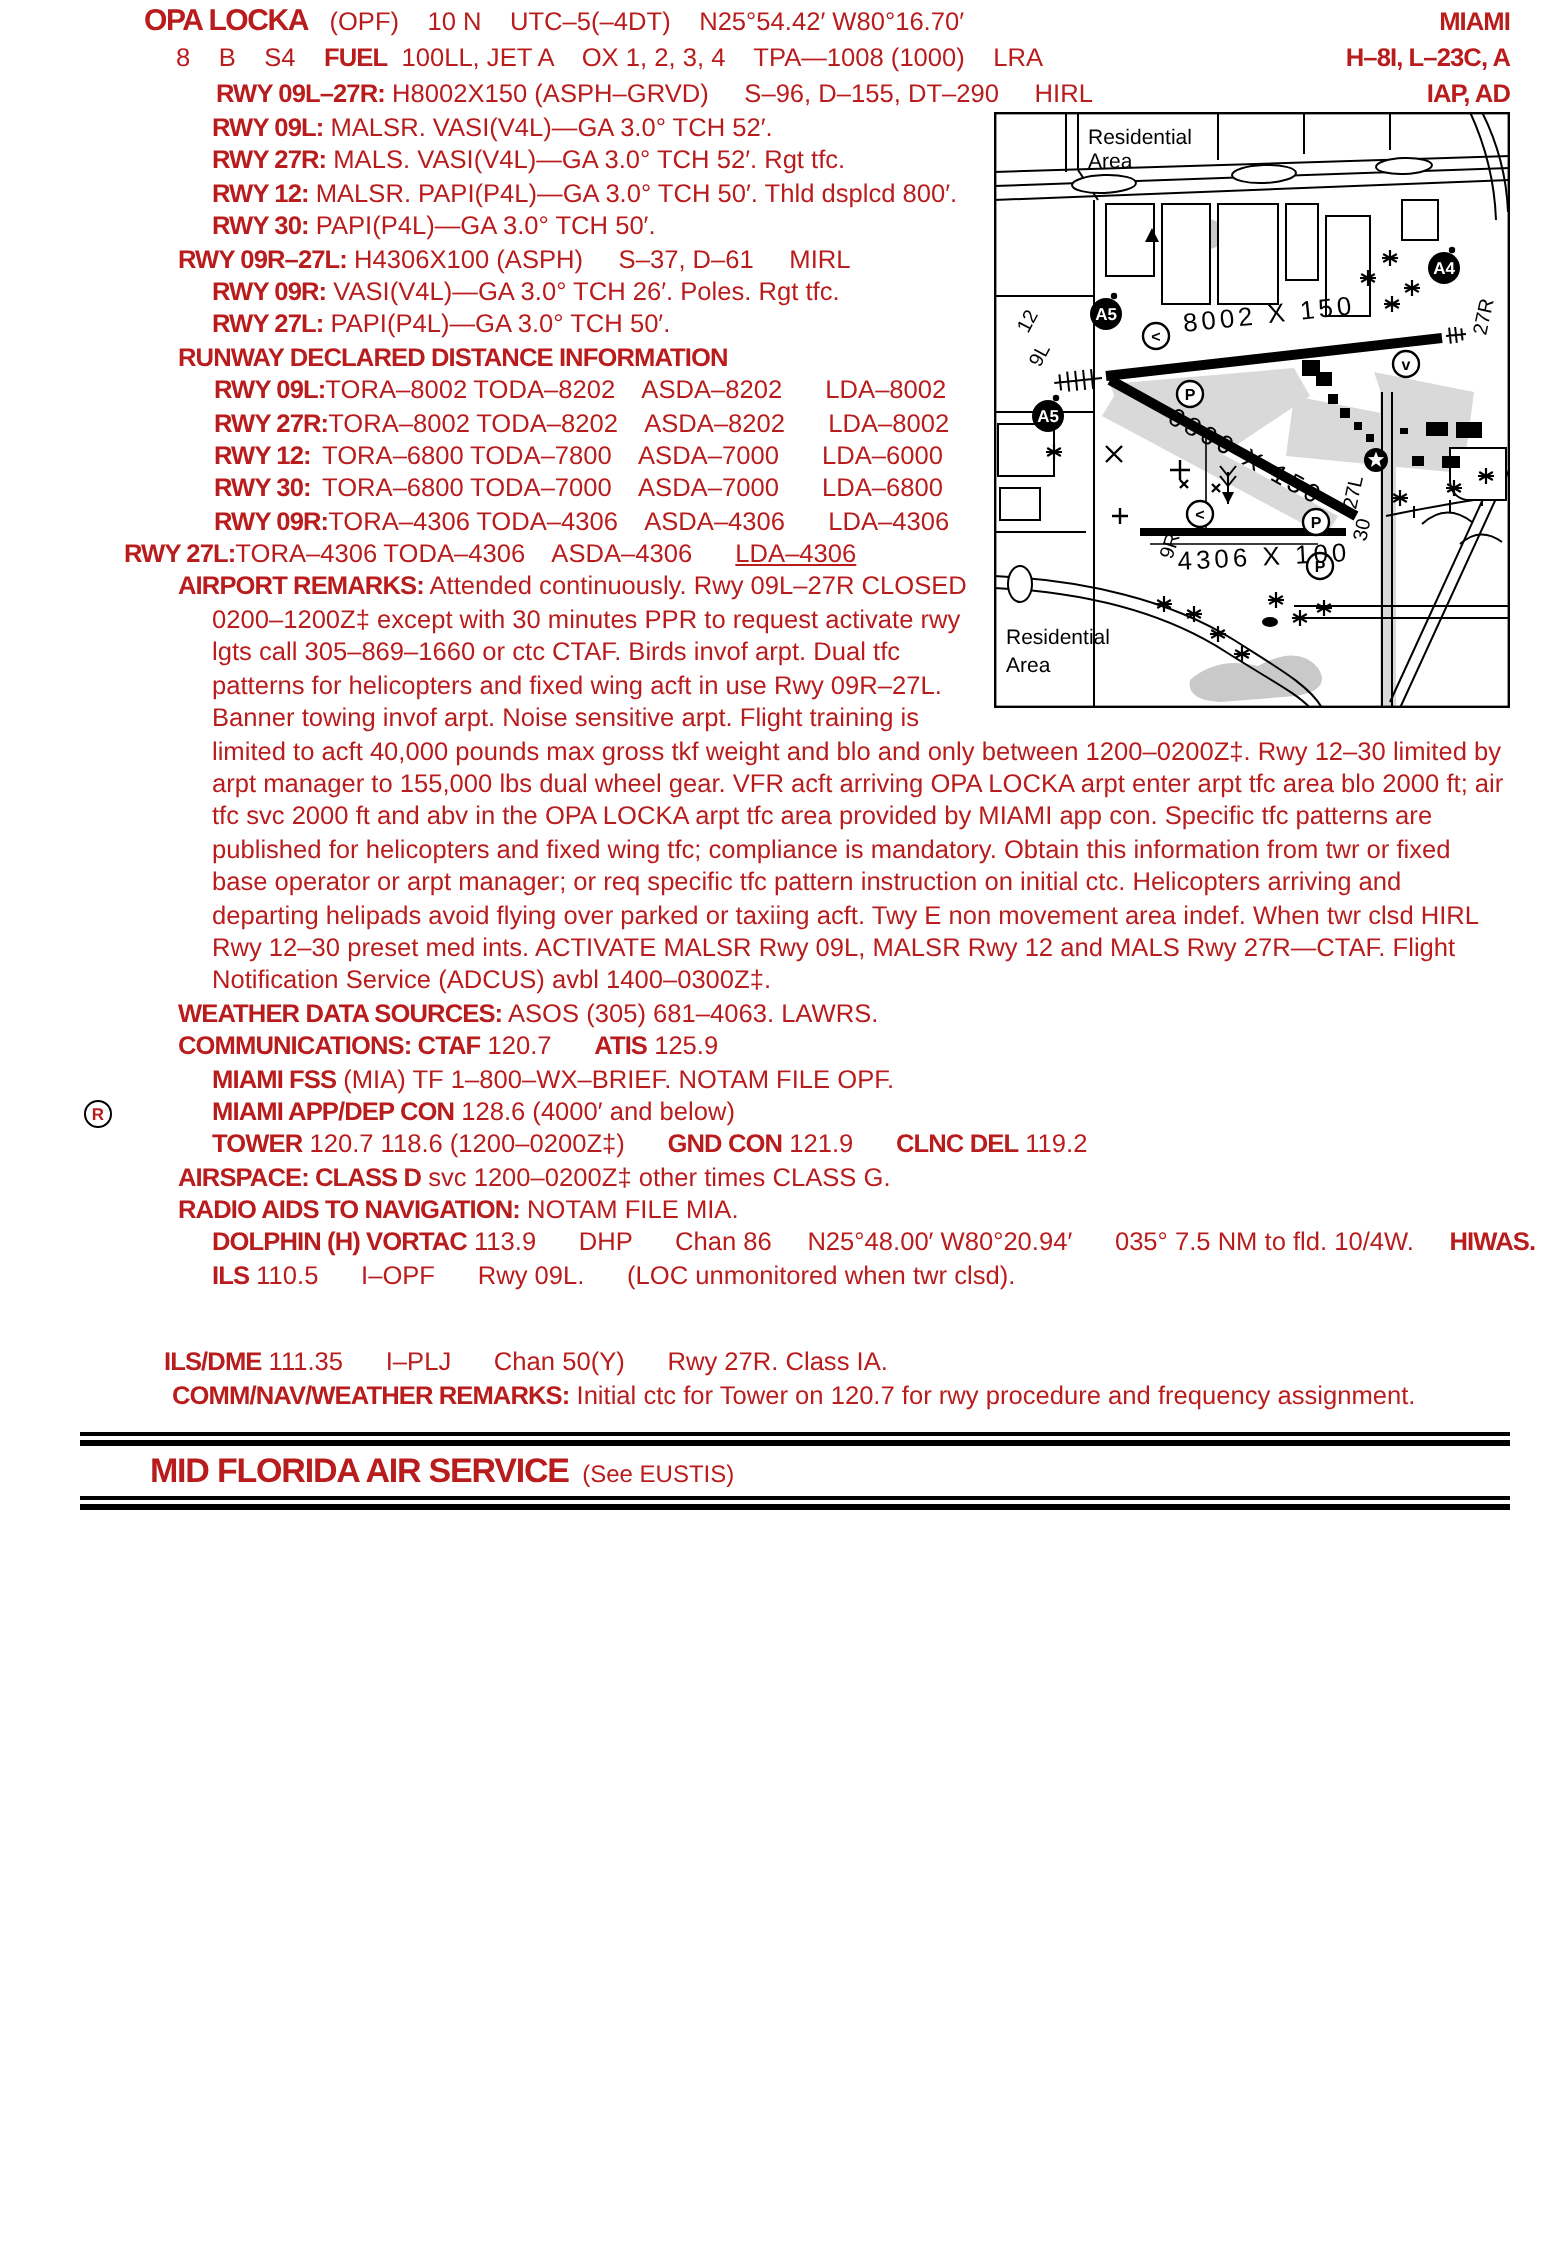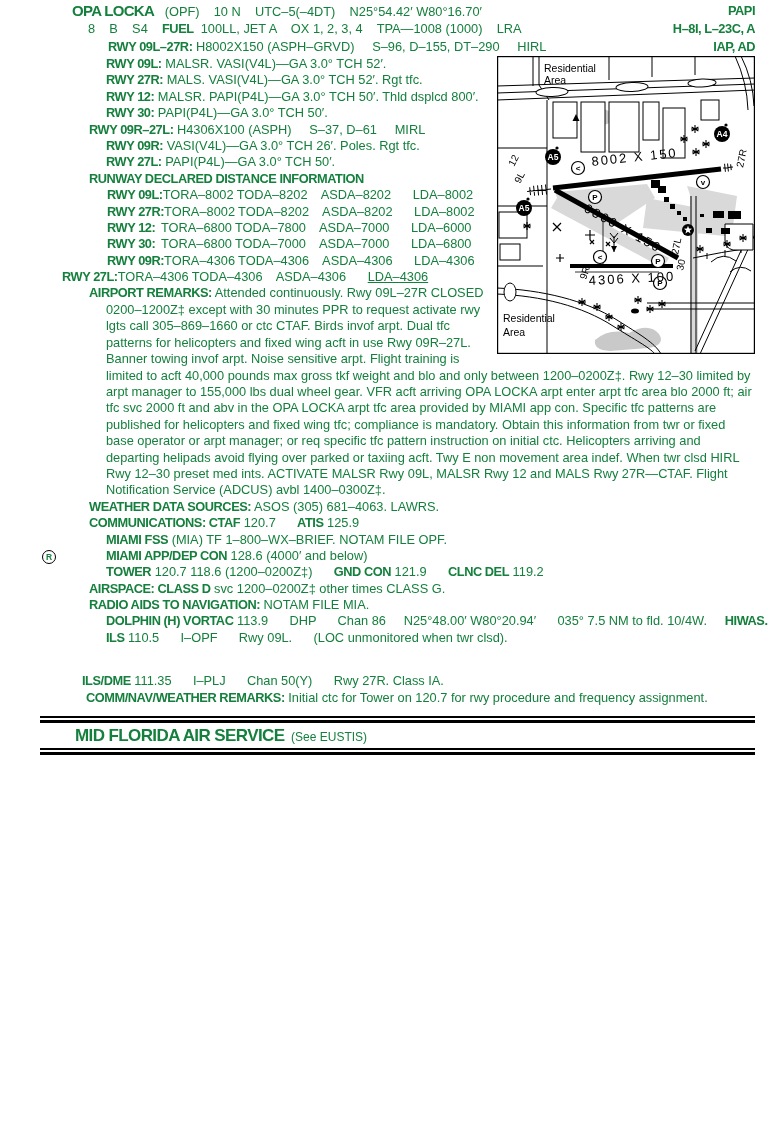--- a/index.html
+++ b/index.html
@@ -1,17 +1,17 @@
 <!DOCTYPE html>
 <html><head>
 <meta charset="utf-8">
 <style>
   html,body{margin:0;padding:0;background:#fff;}
   .page{width:778px;height:1130px;background:#ffffff;position:relative;overflow:hidden;
-        font-family:"Liberation Sans",sans-serif;font-size:12.8px;color:#15803d;
+        font-family:"Liberation Sans",sans-serif;font-size:12.8px;color:#b91c1c;
         box-sizing:border-box;padding-top:2px;}
   .content{padding-right:23px;}
   .line{white-space:pre;height:16.4px;line-height:16.4px;}
   #head-lines .line{height:18px;line-height:18px;}
   .flex{display:flex;justify-content:space-between;}
   .b{font-weight:bold;letter-spacing:-0.45px;}
   .h{font-size:15px;font-weight:bold;letter-spacing:-0.7px;}
   .h2{font-size:17px;font-weight:bold;letter-spacing:-0.6px;}
   .small{font-size:12px;}
   .right{font-weight:bold;letter-spacing:-0.45px;}
@@ -27,21 +27,21 @@
   .footline{height:25px;line-height:25px;}
   svg text{font-family:"Liberation Sans",sans-serif;}
 </style>
 </head>
 <body>
 
 <div class="page">
   <div class="content">
 
     <div id="head-lines">
-        <div class="line flex" style="padding-left: 72px;"><span><span class="h">OPA LOCKA</span><span>   (OPF)    10 N    UTC–5(–4DT)    N25°54.42′ W80°16.70′</span></span><span class="right">PAPI</span></div>
+        <div class="line flex" style="padding-left: 72px;"><span><span class="h">OPA LOCKA</span><span>   (OPF)    10 N    UTC–5(–4DT)    N25°54.42′ W80°16.70′</span></span><span class="right">MIAMI</span></div>
         <div class="line flex" style="padding-left: 88px;"><span><span>8    B    S4    </span><span class="b">FUEL</span><span>  100LL, JET A    OX 1, 2, 3, 4    TPA—1008 (1000)    LRA</span></span><span class="right">H–8I, L–23C, A</span></div>
         <div class="line flex" style="padding-left: 88px; margin-left: 20px;"><span><span class="b">RWY 09L–27R:</span><span> H8002X150 (ASPH–GRVD)     S–96, D–155, DT–290     HIRL</span></span><span class="right">IAP, AD</span></div>
       </div>
 
     <div class="map-float">
       <svg width="258" height="298" viewBox="0 0 258 298">
         <defs>
           <g id="tree" stroke="#000" stroke-width="1.1" fill="none">
             <path d="M0,-4 V4 M-3.4,-2 L3.4,2 M3.4,-2 L-3.4,2 M-4,0 H4"></path>
           </g>

